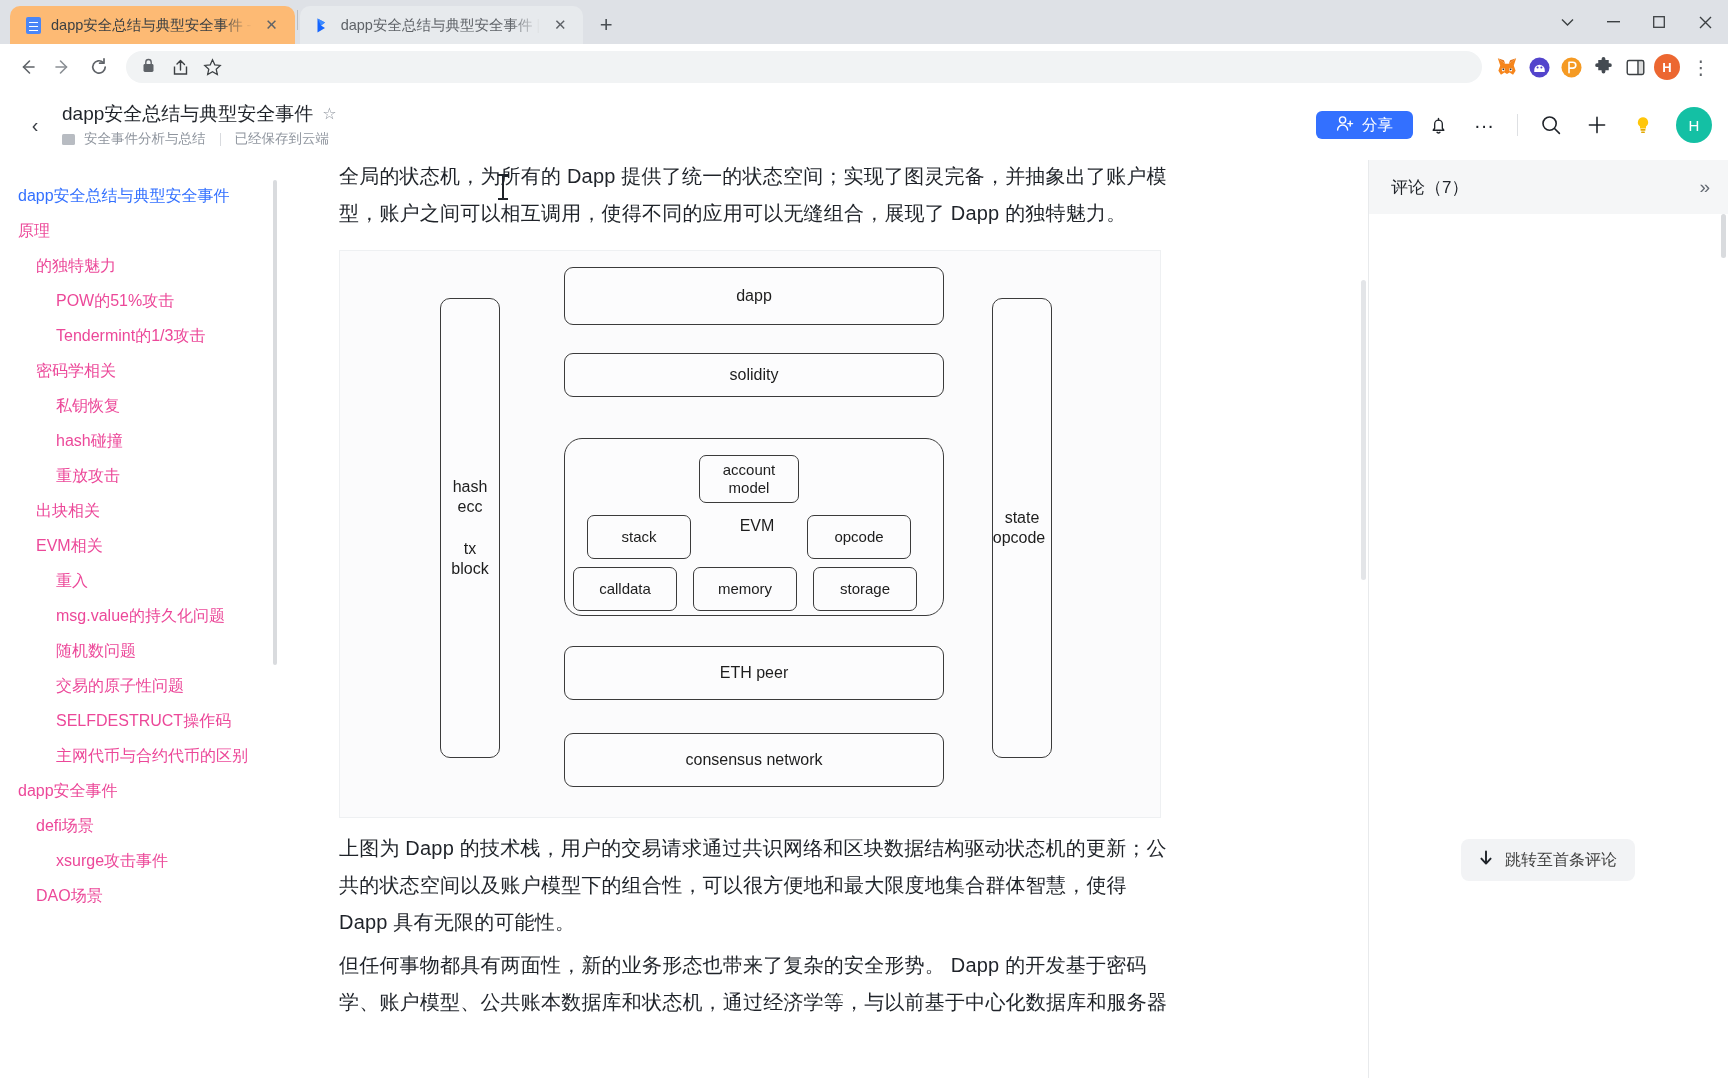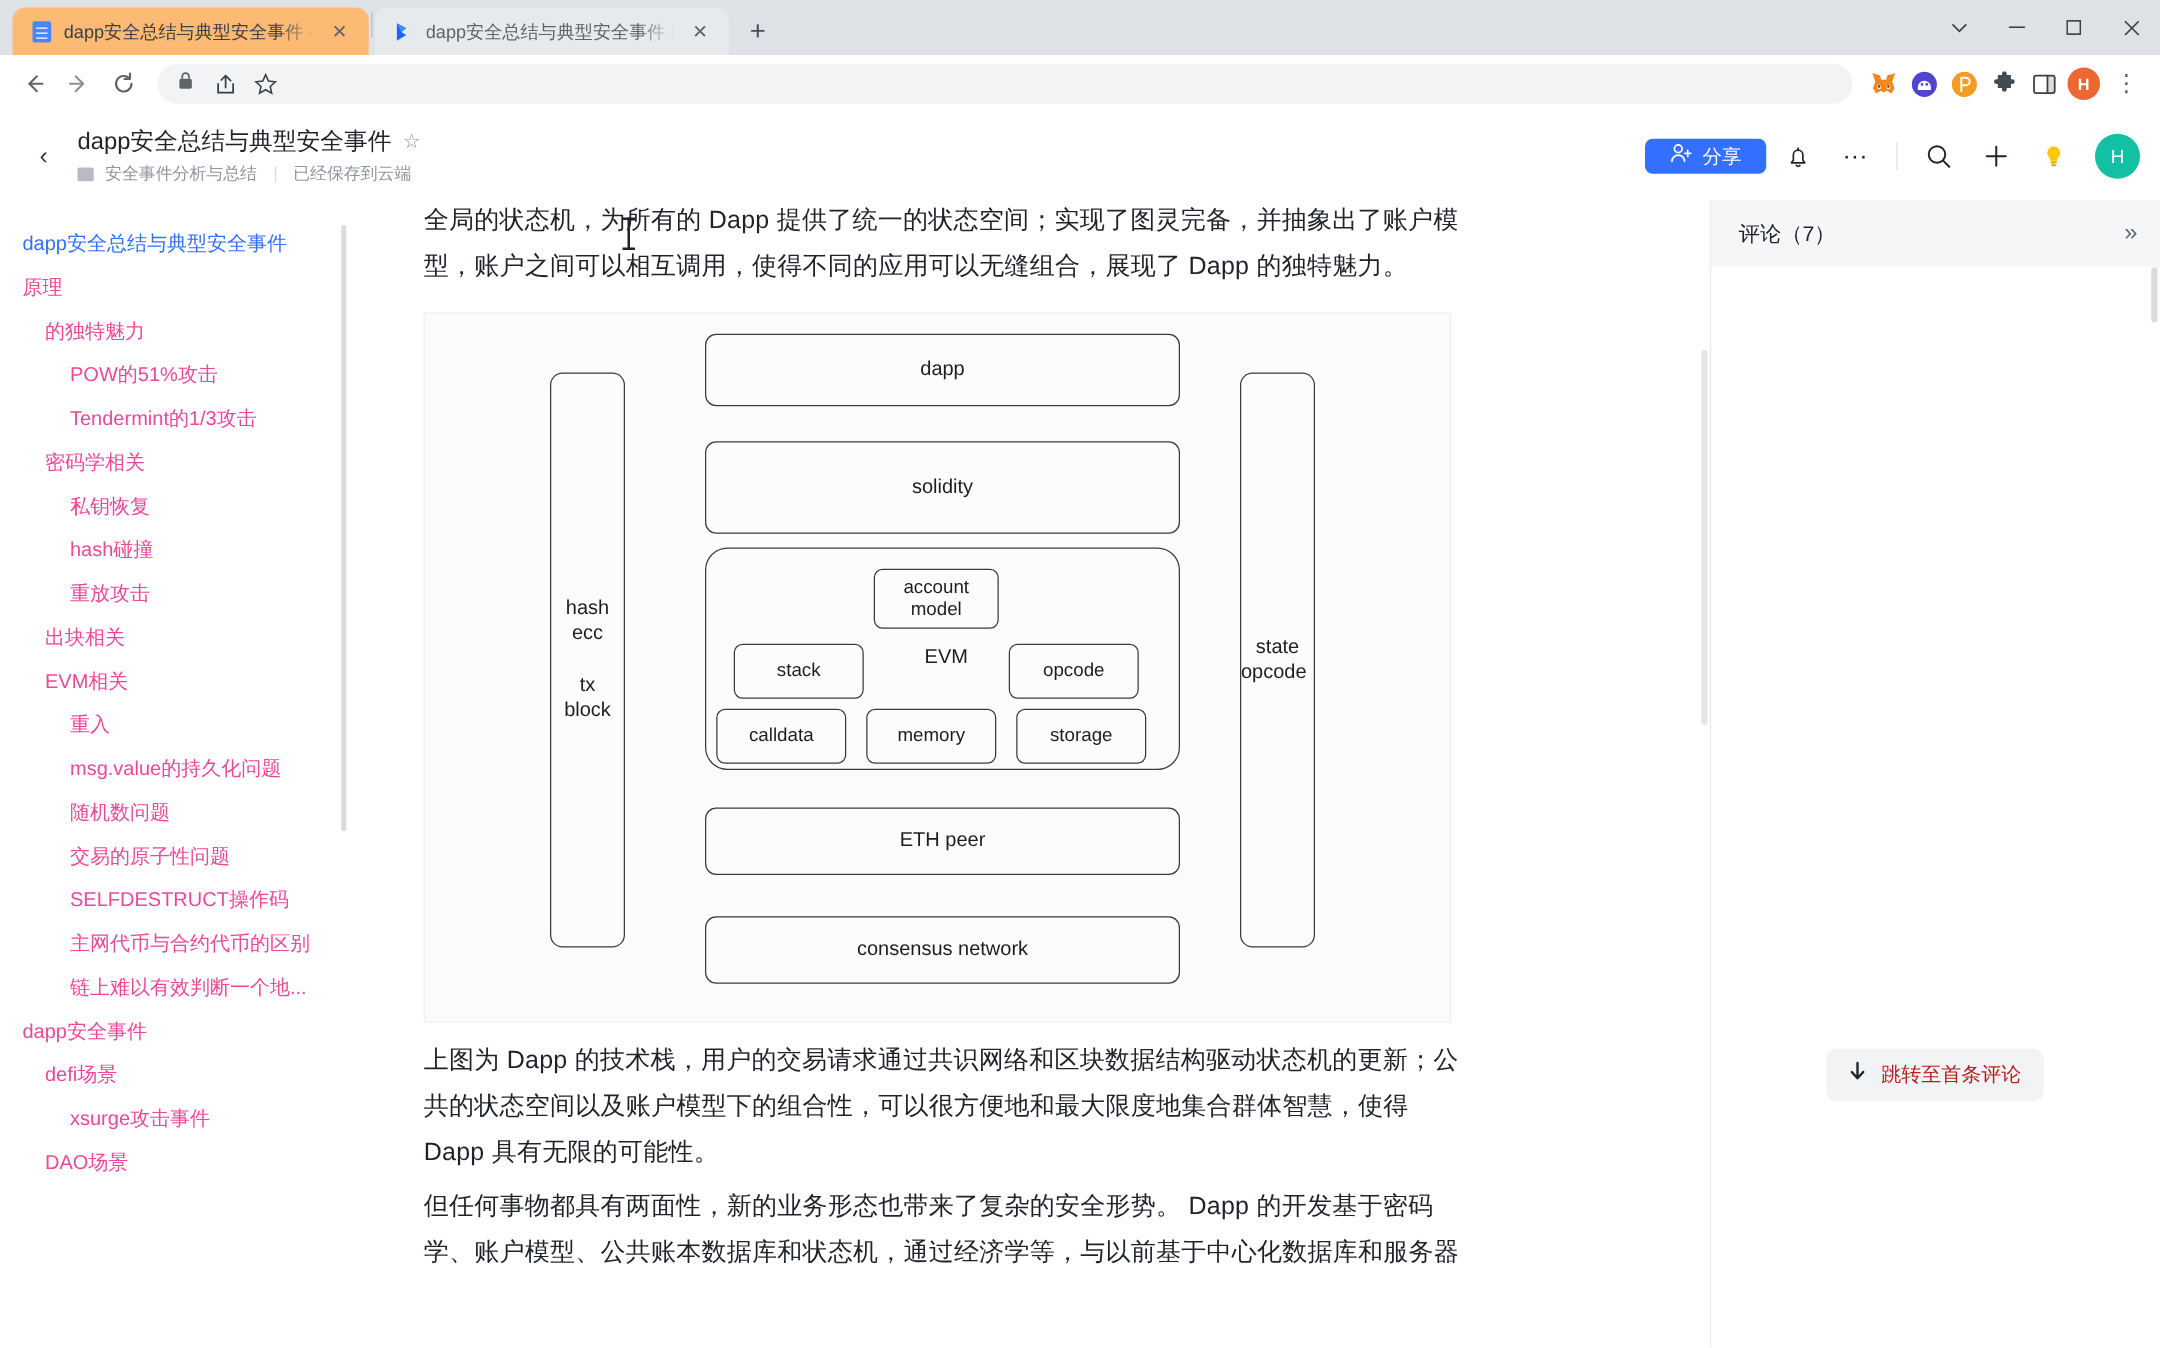--- a/index.html
+++ b/index.html
@@ -282,21 +282,21 @@
   .collapse-icon { color: #646a73; font-size: 19px; }
   .comments-body { flex: 1 1 auto; position: relative; background: #fff; }
   .jump-pill {
     position: absolute;
     left: 92px; top: 625px;
     height: 42px;
     padding: 0 18px;
     background: #f2f3f5;
     border-radius: 8px;
     display: flex; align-items: center; gap: 12px;
-    font-size: 16px; color: #b91c1c;
+    font-size: 16px; color: #404040;
   }
   .panel-scroll {
     position: absolute; right: 2px; top: 0; width: 5px; height: 44px;
     background: #d9dbde; border-radius: 3px;
   }
   .doc-scrollbar {
     position: absolute; right: 2px; top: 120px; width: 5px; height: 300px;
     background: #e3e5e8; border-radius: 3px;
   }
   .caret {
@@ -523,21 +523,20 @@
       <div class="toc-item lv2">hash碰撞</div>
       <div class="toc-item lv2">重放攻击</div>
       <div class="toc-item lv1">出块相关</div>
       <div class="toc-item lv1">EVM相关</div>
       <div class="toc-item lv2">重入</div>
       <div class="toc-item lv2">msg.value的持久化问题</div>
       <div class="toc-item lv2">随机数问题</div>
       <div class="toc-item lv2">交易的原子性问题</div>
       <div class="toc-item lv2">SELFDESTRUCT操作码</div>
       <div class="toc-item lv2">主网代币与合约代币的区别</div>
-      <div class="toc-item lv2">链上难以有效判断一个地...</div>
       <div class="toc-item lv0">dapp安全事件</div>
       <div class="toc-item lv1">defi场景</div>
       <div class="toc-item lv2">xsurge攻击事件</div>
       <div class="toc-item lv1">DAO场景</div>
       <div class="toc-scroll"></div>
     </nav>
 
     <main class="doc">
       <div class="para">全局的状态机，为所有的 Dapp 提供了统一的状态空间；实现了图灵完备，并抽象出了账户模</div>
       <div class="para">型，账户之间可以相互调用，使得不同的应用可以无缝组合，展现了 Dapp 的独特魅力。</div>
@@ -561,21 +560,21 @@
 
           <div class="dbox" style="left:652px; top:47px; width:60px; height:460px; border-radius:10px;">
             <div>
               <div>state</div>
               <div style="margin-left:-6px;">opcode</div>
             </div>
           </div>
 
           <div class="dbox" style="left:224px; top:16px; width:380px; height:58px;">dapp</div>
 
-          <div class="dbox" style="left:224px; top:102px; width:380px; height:74px;">solidity</div>
+          <div class="dbox" style="left:224px; top:102px; width:380px; height:44px;">solidity</div>
 
           <div class="dbox" style="left:224px; top:187px; width:380px; height:178px; border-radius:18px; display:block;">
             <span class="dlabel" style="left:162px; top:76px; width:60px;">EVM</span>
 
             <div class="dbox inner" style="left:134px; top:16px; width:100px; height:48px; flex-direction:column; line-height:18px;">
               <span>account</span>
               <span>model</span>
             </div>
 
             <div class="dbox inner" style="left:22px; top:76px; width:104px; height:44px;">stack</div>

